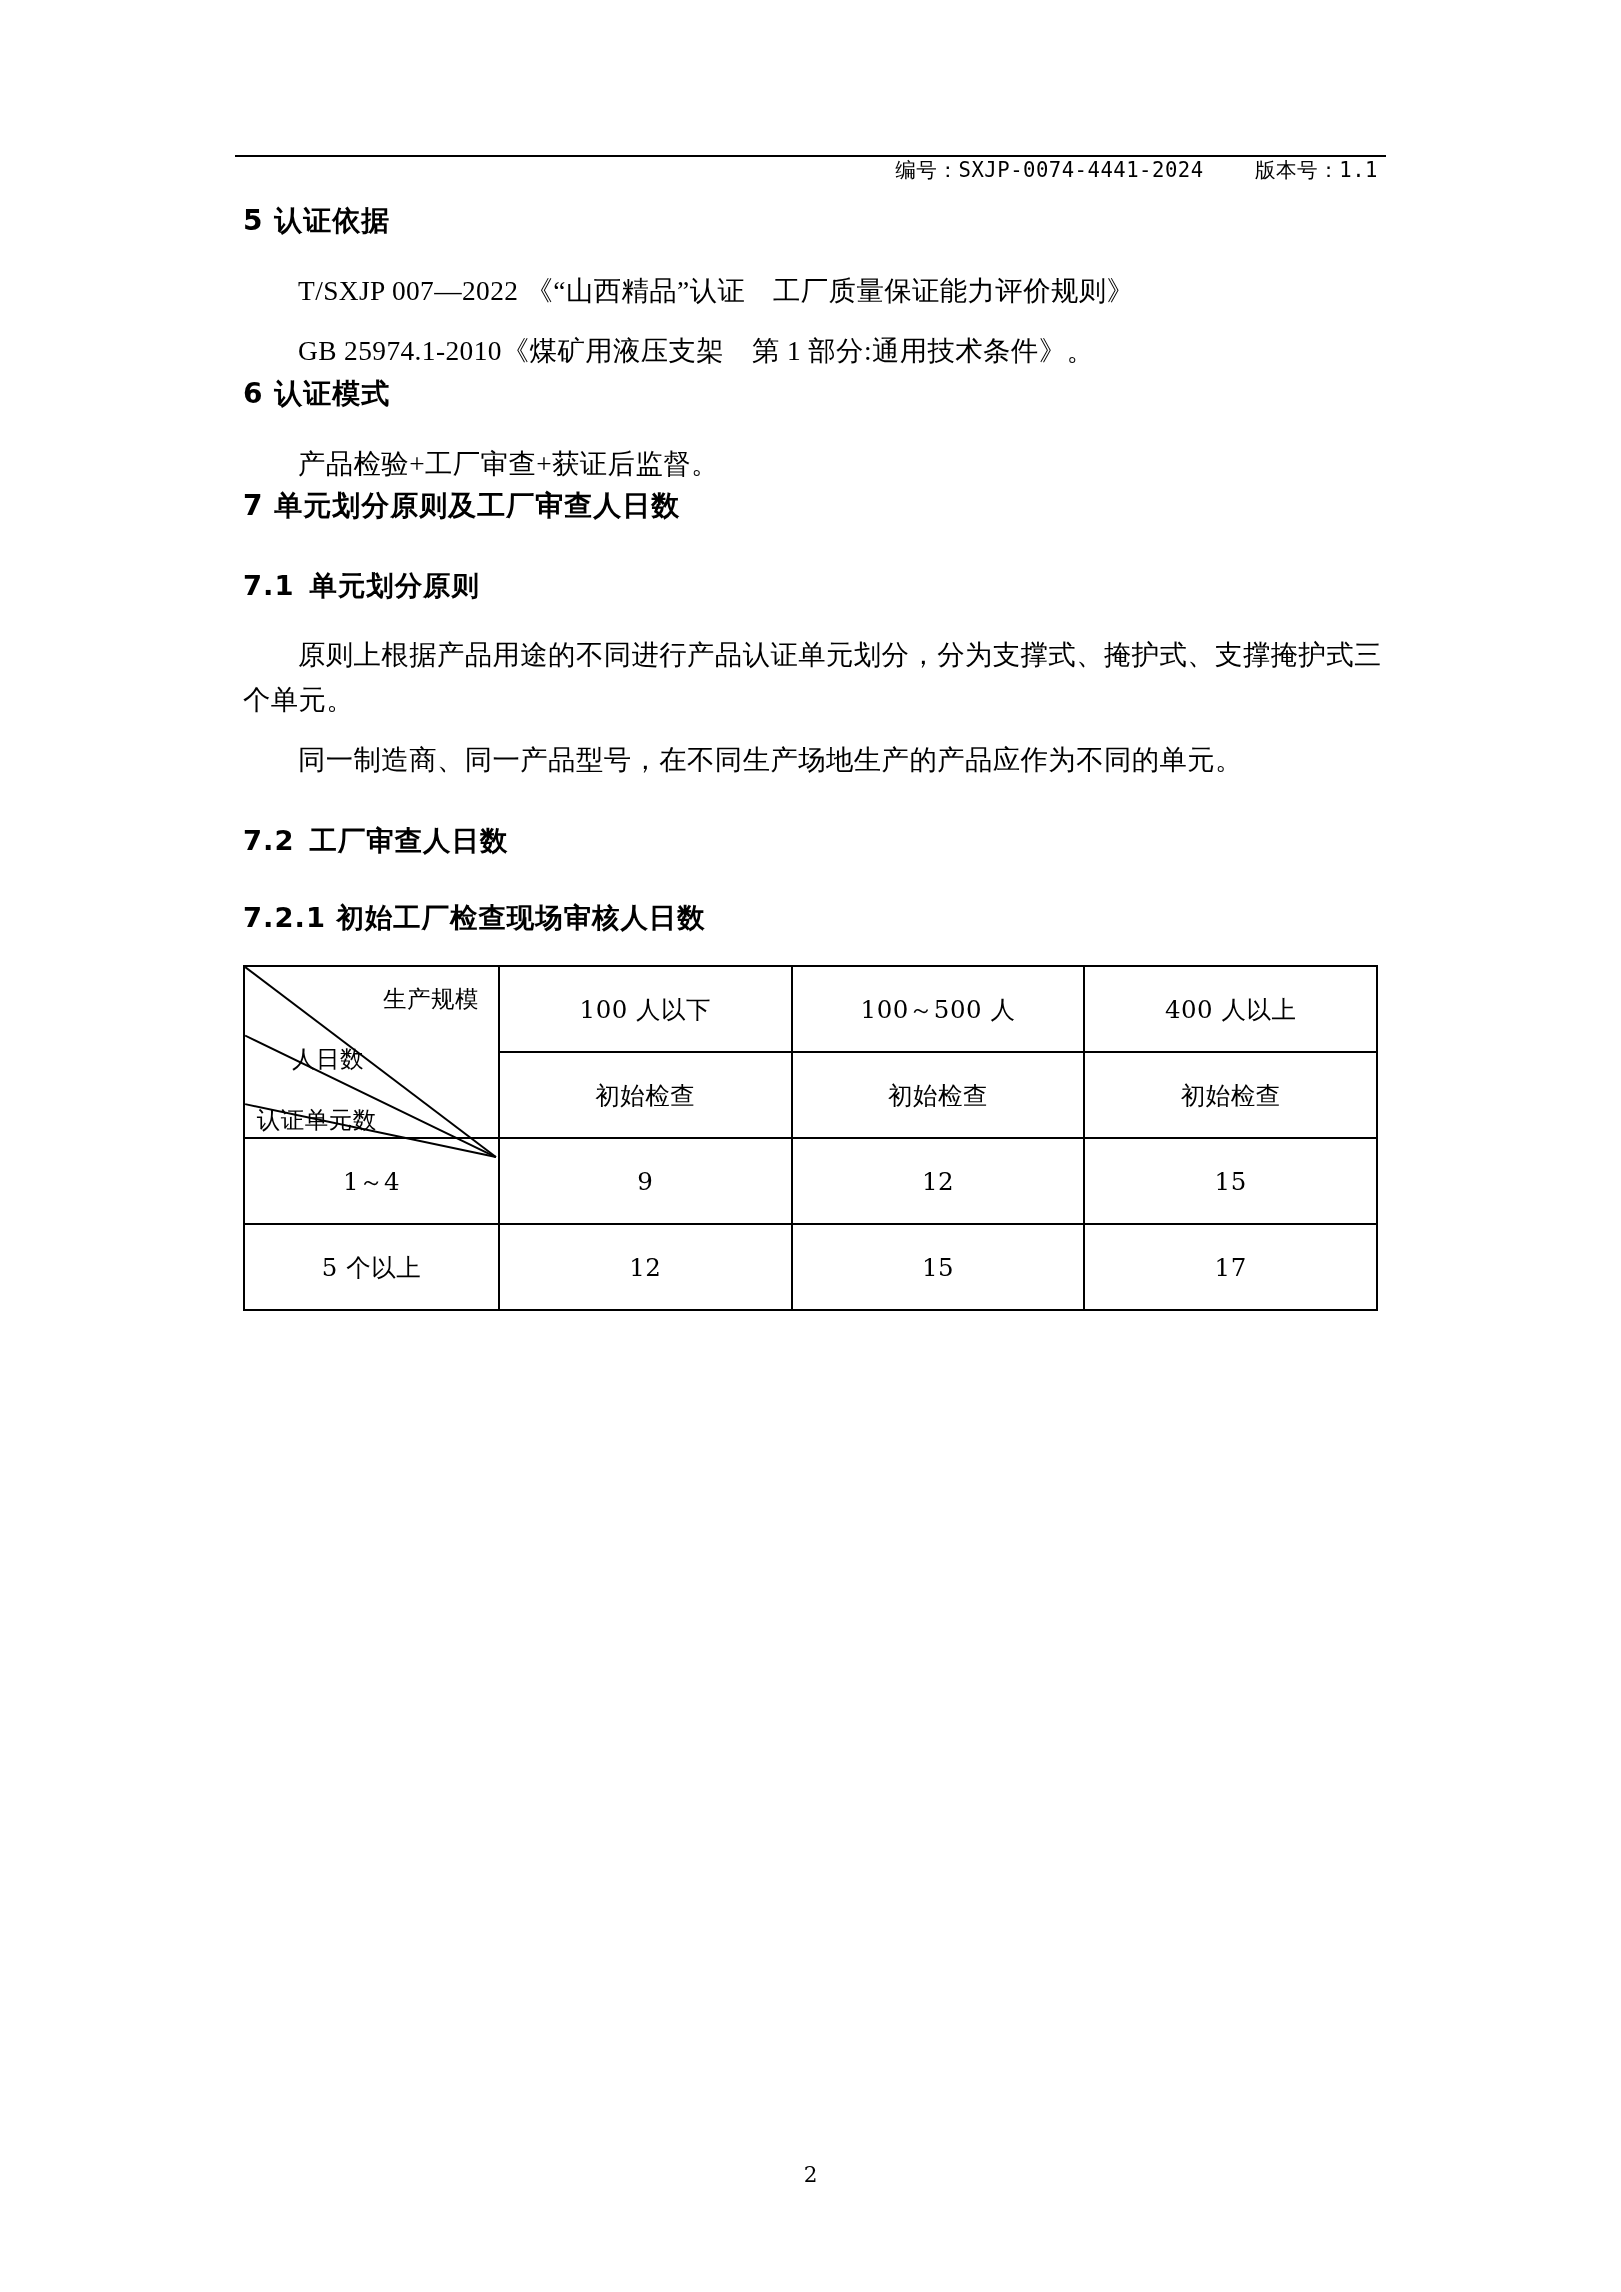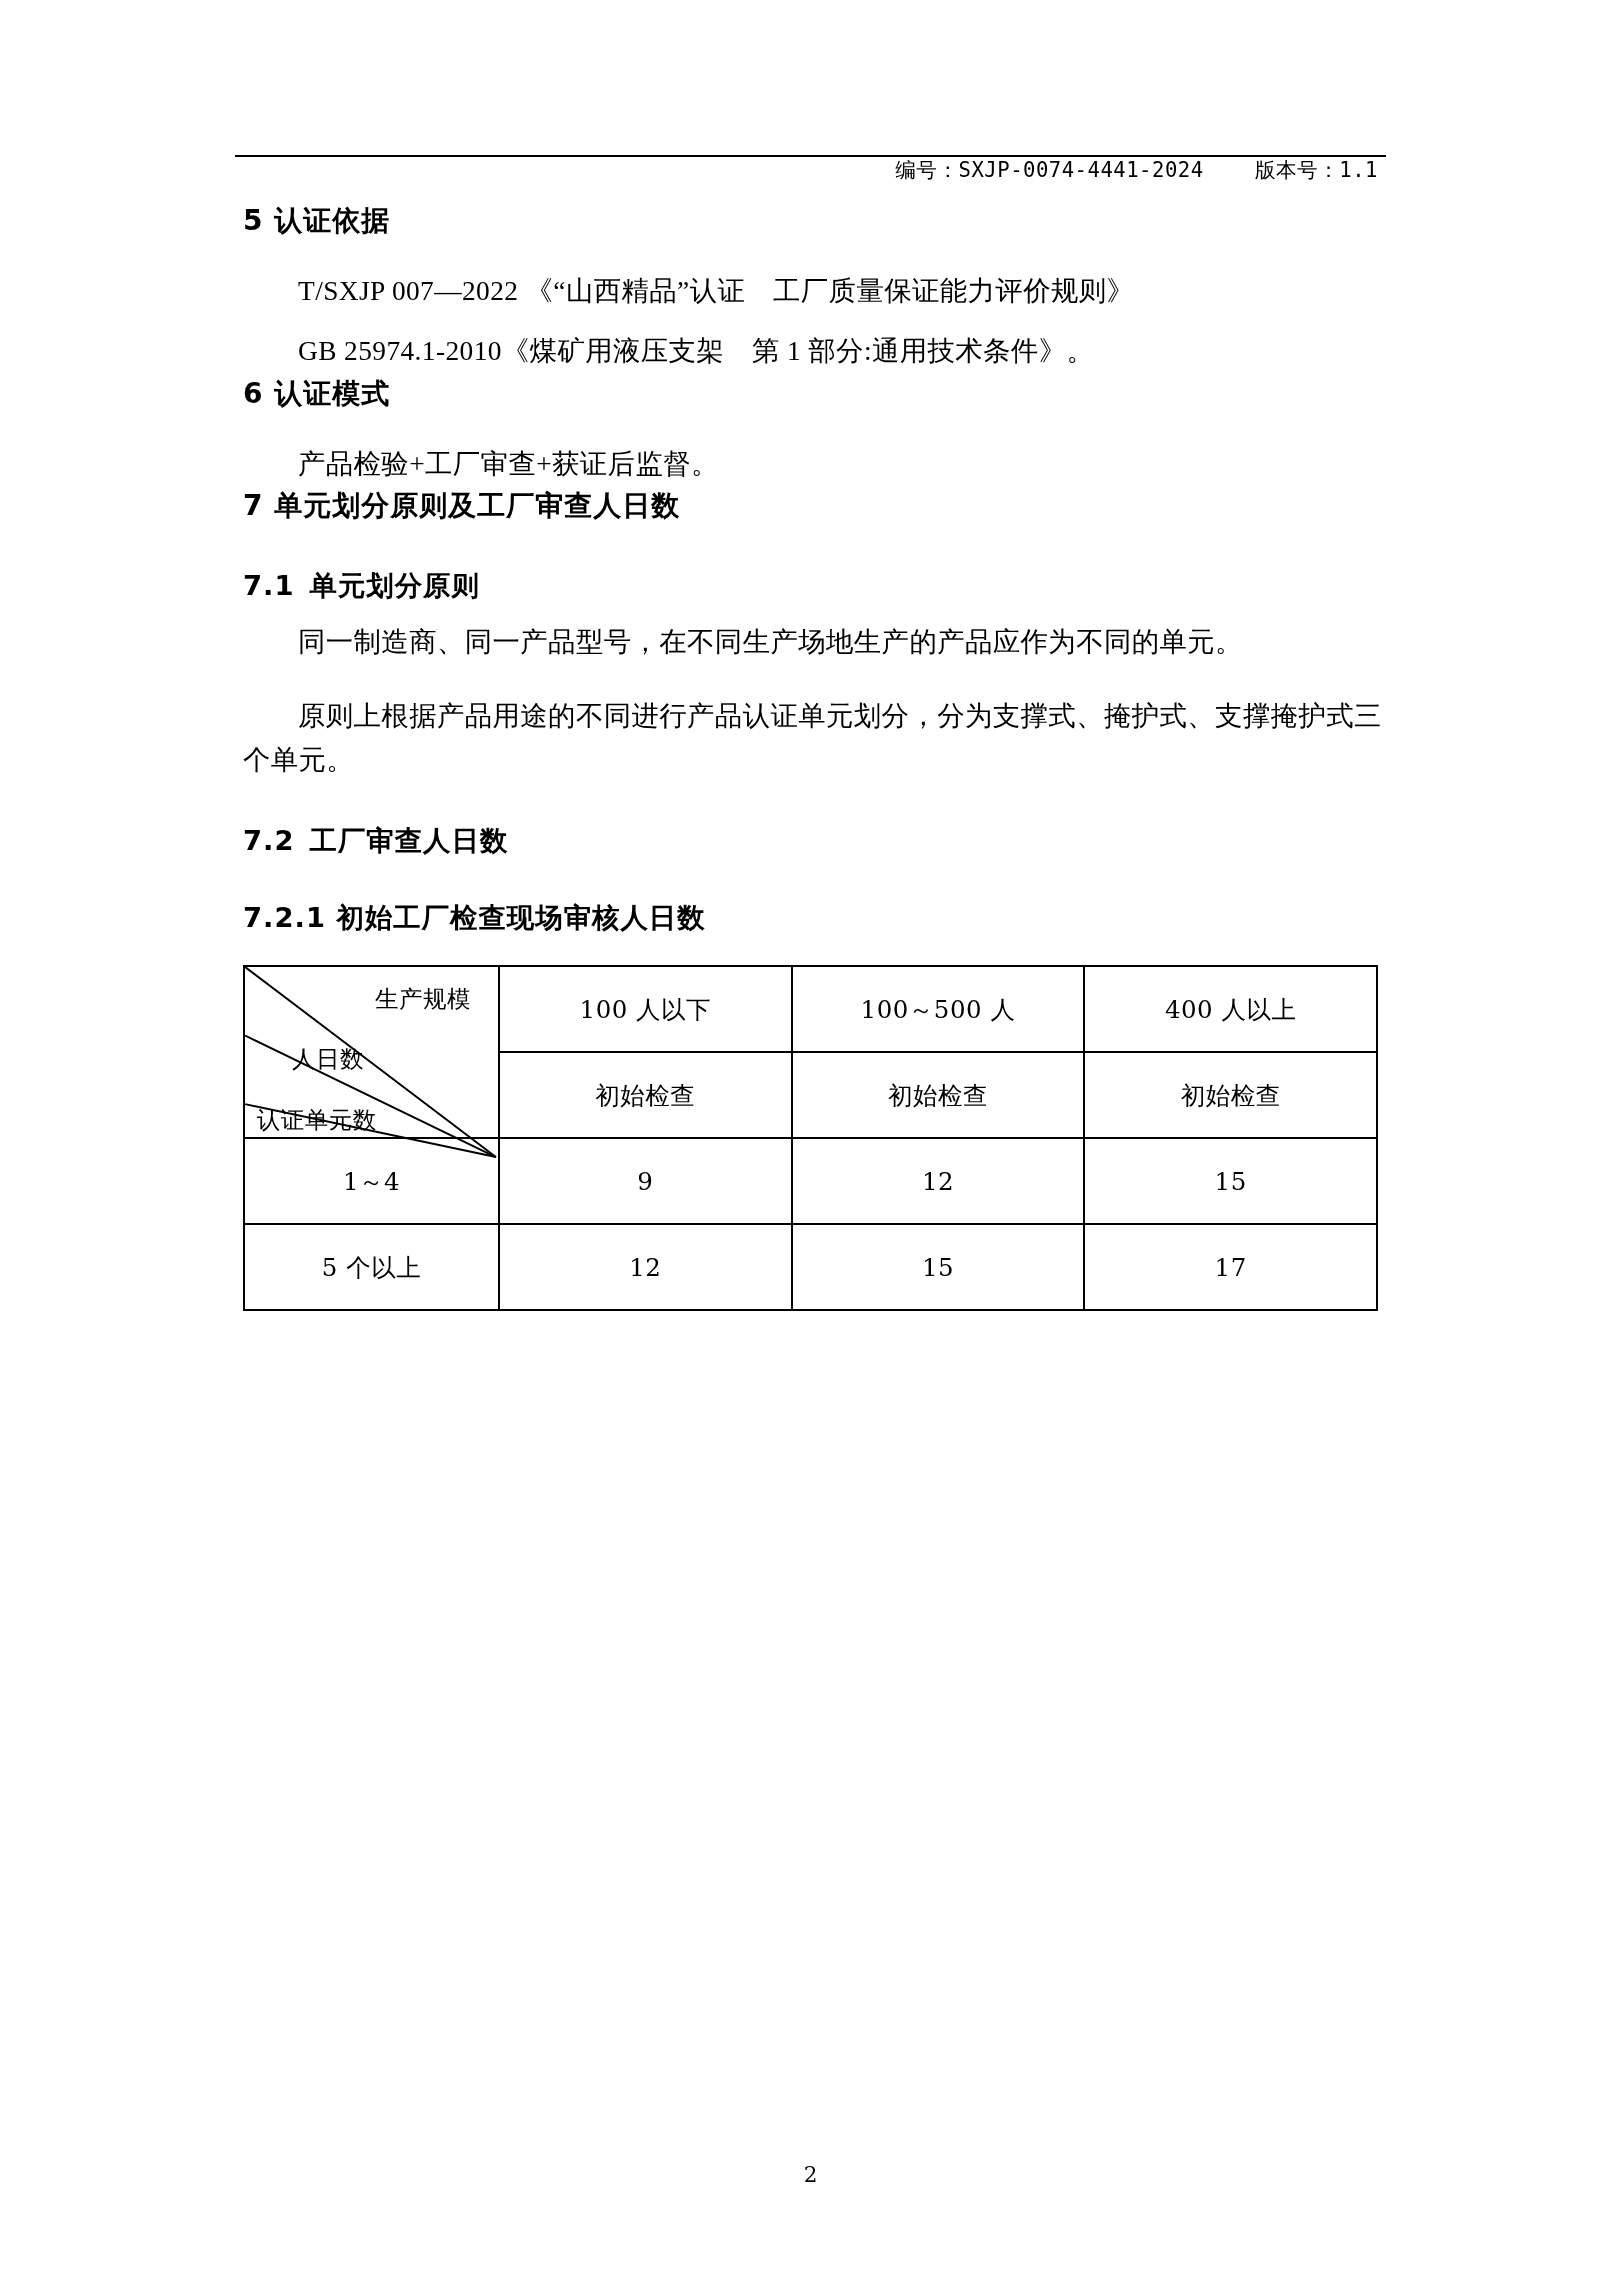--- a/index.html
+++ b/index.html
@@ -97,21 +97,21 @@
     position: relative;
     width: 253px;
     height: 192px;
     padding: 0;
   }
   td.corner .lbl {
     position: absolute;
     font-size: 23.5px;
     white-space: nowrap;
   }
-  td.corner .l1 { top: 15.7px; right: 27px; text-align: right; }
+  td.corner .l1 { top: 15.7px; right: 19px; text-align: right; }
   td.corner .l2 { top: 76px; left: 47px; }
   td.corner .l3 { top: 137px; left: 11.8px; }
   td.corner svg { position: absolute; top: 0; left: 0; }
   td.head1 { height: 96px; }
   td.head2 { height: 96px; }
   td.body { height: 82px; border-radius: 24px; }
   
   .footer {
     position: absolute;
     bottom: 106px;
@@ -144,22 +144,22 @@
     <h2 class="sec sec-gap-top">6 认证模式</h2>
 
     <p class="para blk">产品检验+工厂审查+获证后监督。</p>
 
     <h2 class="sec sec-gap-top">7 单元划分原则及工厂审查人日数</h2>
 
     <h3 class="sub" style="margin-top:43px">
       <span class="num">7.1</span><span>单元划分原则</span>
     </h3>
 
+    <p class="para blk">原则上根据产品用途的不同进行产品认证单元划分，分为支撑式、掩护式、支撑掩护式三个单元。</p>
     <p class="para blk-sm">同一制造商、同一产品型号，在不同生产场地生产的产品应作为不同的单元。</p>
-    <p class="para blk">原则上根据产品用途的不同进行产品认证单元划分，分为支撑式、掩护式、支撑掩护式三个单元。</p>
 
     <h3 class="sub" style="margin-top:41px">
       <span class="num">7.2</span><span>工厂审查人日数</span>
     </h3>
 
     <h3 class="sub" style="margin-top:41px">7.2.1 初始工厂检查现场审核人日数</h3>
 
     <table class="pd">
       <tbody>
         <tr>

